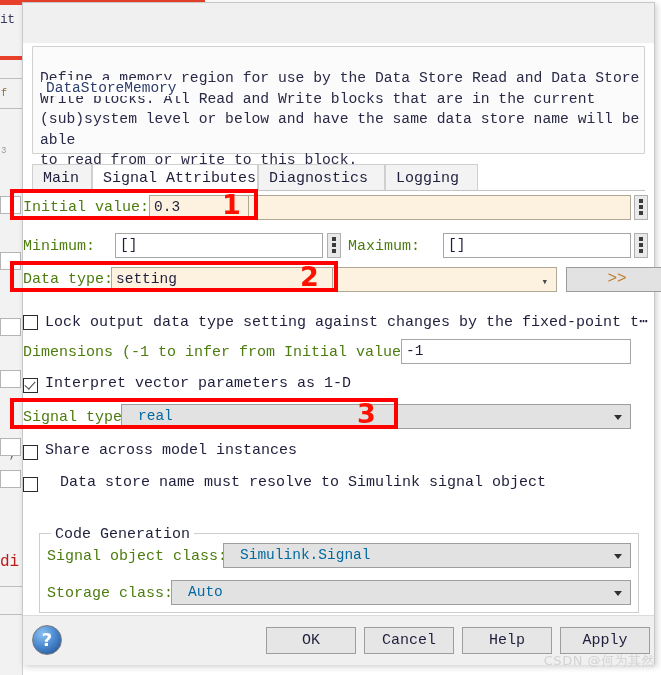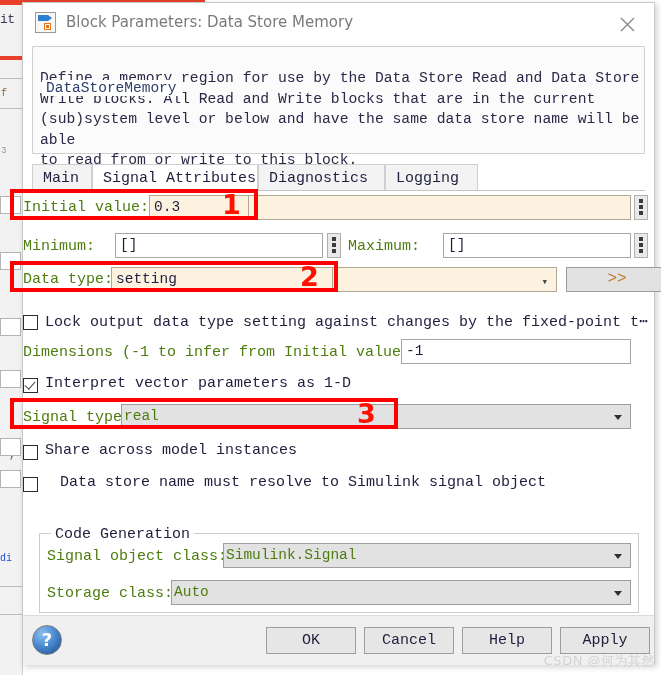--- a/index.html
+++ b/index.html
@@ -62,22 +62,22 @@
   }
   .bg-mini-gray {
     position: absolute;
     left: 1px;
     font-size: 9px;
     color: #9a9a9a;
   }
   .bg-di {
     position: absolute;
     left: 0px; top: 553px;
-    font-size: 10px;
-    color: #1d4ed8;
+    font-size: 16px;
+    color: #b91c1c;
   }
   .bg-comma {
     position: absolute;
     left: 8px; top: 455px;
     font-size: 12px;
     color: #6a6a6a;
   }
   .bg-box {
     position: absolute;
     left: 0px;
@@ -238,23 +238,23 @@
     margin: 2px auto 0;
   }
   .stepper i:first-child { margin-top: 3px; }
 
   .combo {
     position: absolute;
     background: #e2e2e2;
     border: 1px solid #9e9e9e;
     box-sizing: border-box;
     font-size: 14.5px;
-    color: #4d7c0f;
+    color: #0369a1;
     line-height: 22px;
-    padding: 0 2px;
+    padding: 0 16px;
     cursor: pointer;
     white-space: nowrap;
     overflow: hidden;
   }
   .combo .arrow {
     position: absolute;
     right: 8px; top: 50%;
     margin-top: -2px;
     width: 0; height: 0;
     border-left: 4.5px solid transparent;
@@ -416,39 +416,20 @@
   <div class="bg-box" style="top:370px; height:18px;"></div>
   <div class="bg-box" style="top:438px; height:18px;"></div>
   <div class="bg-comma">’</div>
   <div class="bg-box" style="top:470px; height:18px;"></div>
   <div class="bg-di">di</div>
   <div class="bg-line" style="top:586px;"></div>
   <div class="bg-line" style="top:614px;"></div>
 
   <div class="dialog">
 
-    <div class="titlebar">
-      <span class="title-icon">
-        <svg width="21" height="21" viewBox="0 0 21 21">
-          <rect x="0.5" y="0.5" width="20" height="20" fill="#f7f7f7" stroke="#9a9a9a"></rect>
-          <path d="M3 3 L13 3 L13 9 L3 9 Z" fill="#2f7fd0"></path>
-          <path d="M13 3 L17 6 L13 9 Z" fill="#2f7fd0"></path>
-          <rect x="9" y="11" width="7" height="7" fill="#e8741c"></rect>
-          <rect x="10" y="12" width="5" height="5" fill="#ffffff"></rect>
-          <rect x="11" y="13" width="3" height="3" fill="#e8741c"></rect>
-        </svg>
-      </span>
-      <span class="title-text">Block Parameters: Data Store Memory</span>
-      <span class="title-close">
-        <svg width="17" height="17" viewBox="0 0 17 17">
-          <line x1="2" y1="2" x2="15" y2="15" stroke="#8c8c8c" stroke-width="1.4"></line>
-          <line x1="15" y1="2" x2="2" y2="15" stroke="#8c8c8c" stroke-width="1.4"></line>
-        </svg>
-      </span>
-    </div>
 
     <div class="body-area">
 
       <div class="desc-group"></div>
       <div class="desc-legend">DataStoreMemory</div>
       <div class="desc-text">Define a memory region for use by the Data Store Read and Data Store
 Write blocks. All Read and Write blocks that are in the current
 (sub)system level or below and have the same data store name will be able
 to read from or write to this block.</div>
 

